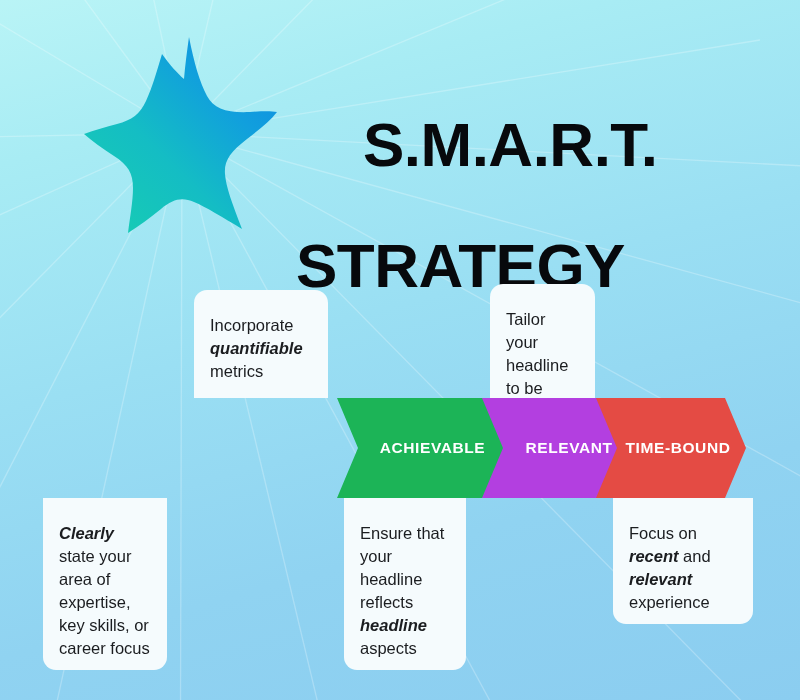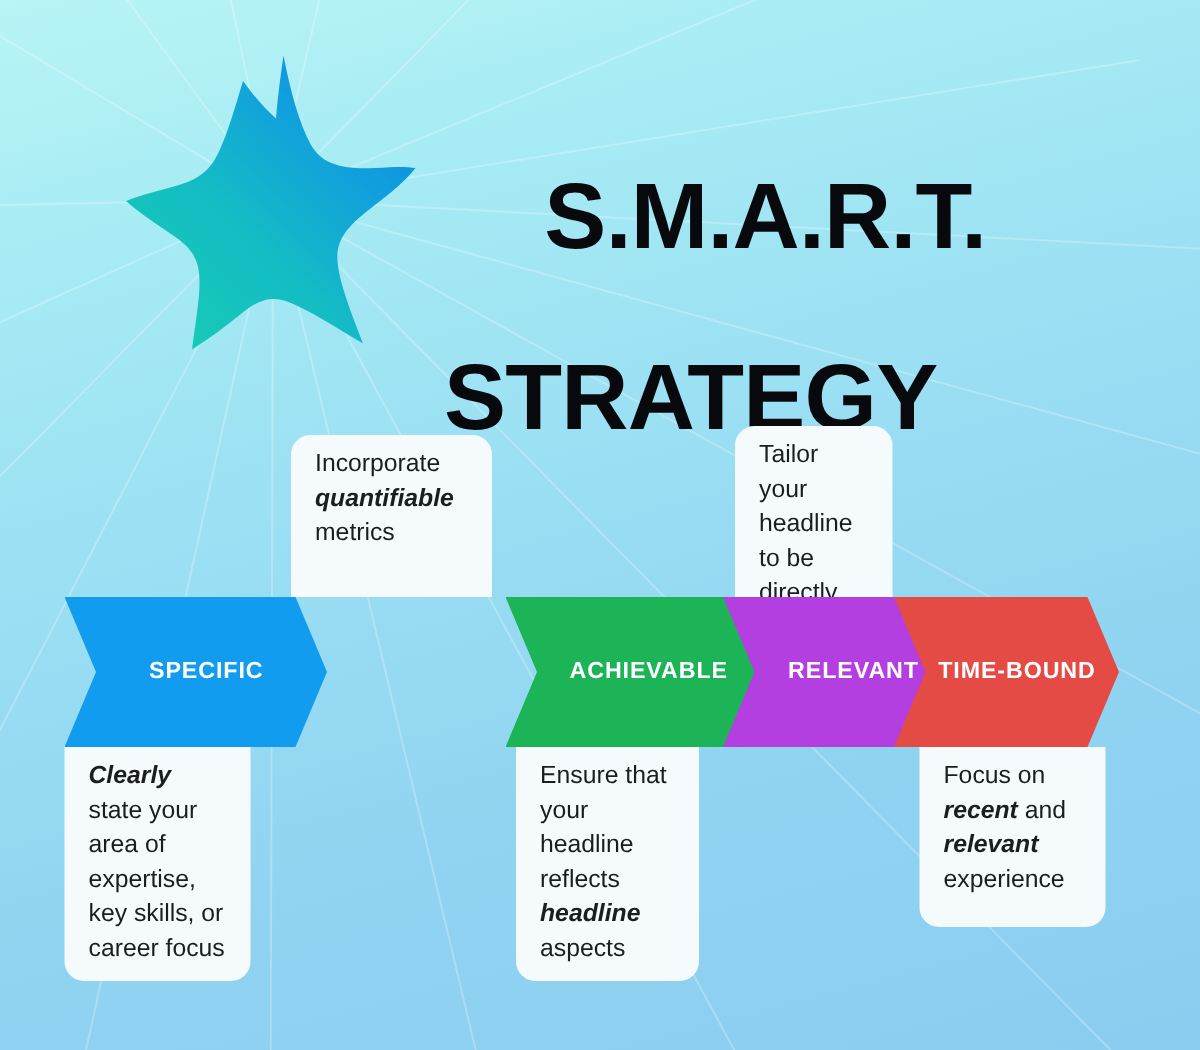--- a/index.html
+++ b/index.html
@@ -42,21 +42,21 @@
   .chev .lbl{padding-left:14px;}
 
   
   .note{
     position:absolute;
     background:#f5fbfd;
     color:#1b1d20;
     font-size:16.5px;
     line-height:1.39;
     box-sizing:border-box;
-    padding:8px 14px 10px 16px;
+    padding:24px 14px 10px 16px;
   }
   .note.above{border-radius:13px 13px 0 0;}
   .note.below{border-radius:0 0 13px 13px;}
   .note b{font-weight:bold;font-style:italic;}
 </style>
 </head>
 <body>
 
 <div id="stage">
 
@@ -116,27 +116,24 @@
   <div id="title">
     <span class="l1">S.M.A.R.T.</span>
     <span class="l2">STRATEGY</span>
   </div>
 
   <div id="notes-layer">
       <div class="note below" style="left: 43px; top: 498px; width: 124px; min-height: 137px;"><b>Clearly</b><span> state your area of expertise, key skills, or career focus</span></div>
       <div class="note above" style="left: 194px; top: 290px; width: 134px; min-height: 108px;"><span>Incorporate </span><b>quantifiable</b><span> metrics</span></div>
       <div class="note below" style="left: 344px; top: 498px; width: 122px; min-height: 139px;"><span>Ensure that your headline reflects </span><b>headline</b><span> aspects</span></div>
       <div class="note above" style="left: 490px; top: 284px; width: 105px; min-height: 114px;"><span>Tailor your headline to be directly </span><b>relevant</b><span> to the job</span></div>
-      <div class="note below" style="left: 613px; top: 498px; width: 124px; min-height: 120px;"><span>Focus on </span><b>recent</b><span> and </span><b>relevant</b><span> experience</span></div>
+      <div class="note below" style="left: 613px; top: 498px; width: 140px; min-height: 120px;"><span>Focus on </span><b>recent</b><span> and </span><b>relevant</b><span> experience</span></div>
     </div>
 
   <div id="band">
-      <div class="chev" style="left: 43px; width: 175px; background: rgb(17, 156, 240);">
-        <span class="lbl">SPECIFIC</span>
-      </div>
       <div class="chev" style="left: 337px; width: 177px; background: rgb(28, 180, 87);">
         <span class="lbl">ACHIEVABLE</span>
       </div>
       <div class="chev" style="left: 482px; width: 160px; background: rgb(179, 63, 224);">
         <span class="lbl">RELEVANT</span>
       </div>
       <div class="chev" style="left: 596px; width: 150px; background: rgb(228, 75, 68);">
         <span class="lbl">TIME-BOUND</span>
       </div>
     </div>

